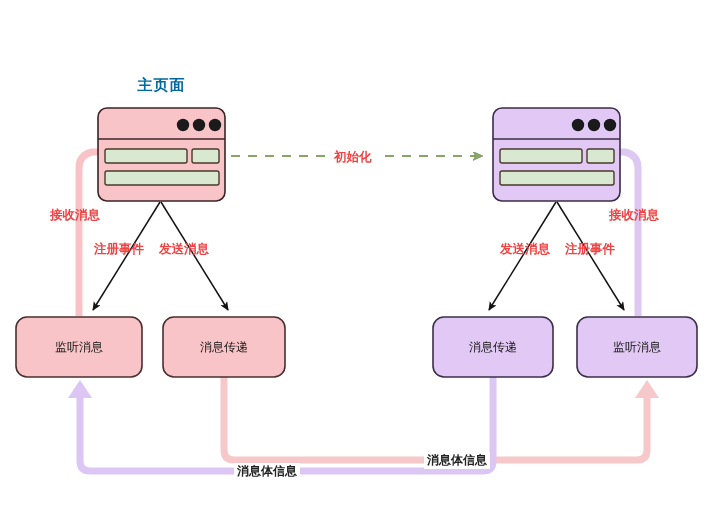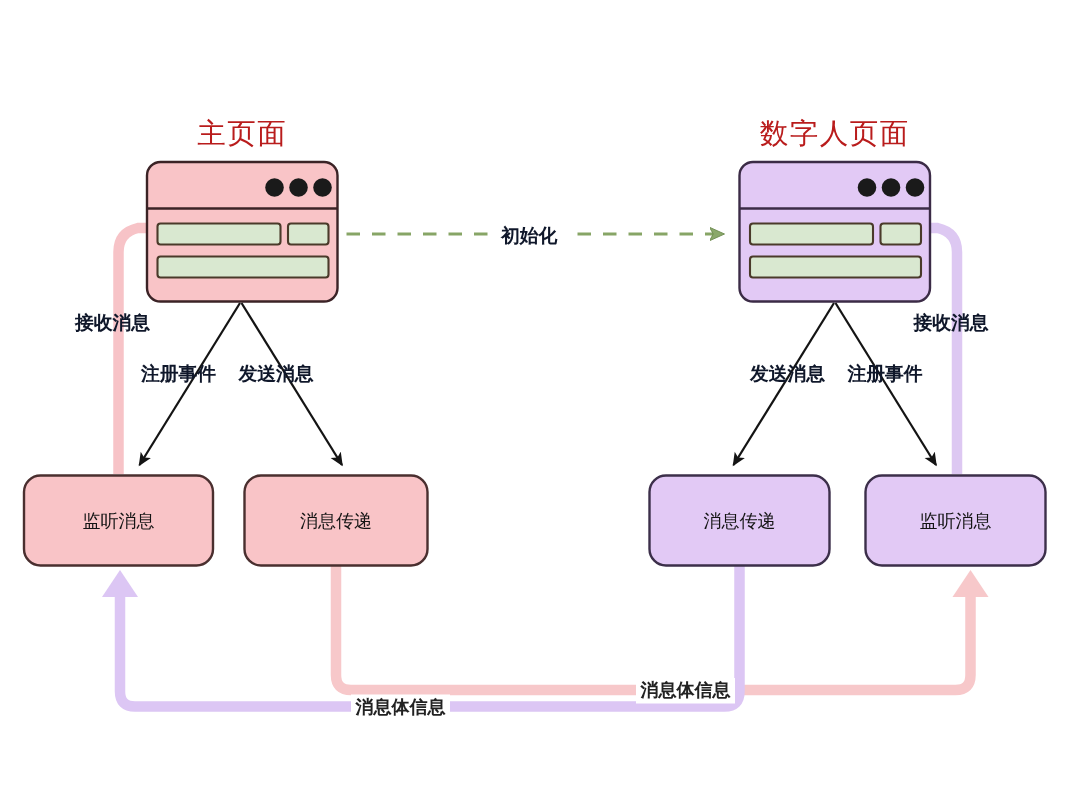--- a/index.html
+++ b/index.html
@@ -19,40 +19,40 @@
   }
   svg.layer {
     position: absolute;
     left: 0;
     top: 0;
     width: 720px;
     height: 523px;
   }
   .winTitle {
     position: absolute;
-    font-size: 19px;
-    font-weight: 400;
-    color: #b91c1c;
+    font-size: 15px;
+    font-weight: 700;
+    color: #0369a1;
     letter-spacing: 1px;
     white-space: nowrap;
     text-align: center;
   }
   .boxLabel {
     position: absolute;
     font-size: 12px;
     color: #141414;
     white-space: nowrap;
     text-align: center;
     font-weight: 400;
   }
   .edgeLabel {
     position: absolute;
     font-size: 12.5px;
     font-weight: 700;
-    color: #0f172a;
+    color: #ef4444;
     white-space: nowrap;
   }
   .edgeLabelThin {
     position: absolute;
     font-size: 12px;
     font-weight: 700;
     color: #222222;
     white-space: nowrap;
   }
 </style>
@@ -141,21 +141,20 @@
     <g>
       <rect x="433" y="317" width="120" height="60" rx="11" ry="11" fill="#e2c9f5" stroke="#3c2f4a" stroke-width="1.6"></rect>
     </g>
     <g>
       <rect x="577" y="317" width="120" height="60" rx="11" ry="11" fill="#e2c9f5" stroke="#3c2f4a" stroke-width="1.6"></rect>
     </g>
   </svg>
 
   <div class="winTitle" style="left:98px; top:76px; width:127px;">主页面</div>
 
-  <div class="winTitle" style="left:493px; top:76px; width:127px;">数字人页面</div>
 
   <div class="boxLabel" style="left:16px; top:339px; width:126px;">监听消息</div>
 
   <div class="boxLabel" style="left:163px; top:339px; width:122px;">消息传递</div>
 
   <div class="boxLabel" style="left:433px; top:339px; width:120px;">消息传递</div>
 
   <div class="boxLabel" style="left:577px; top:339px; width:120px;">监听消息</div>
 
   <div class="edgeLabel" style="left:330px; top:149px; background:#ffffff; padding:0 4px;">初始化</div>

